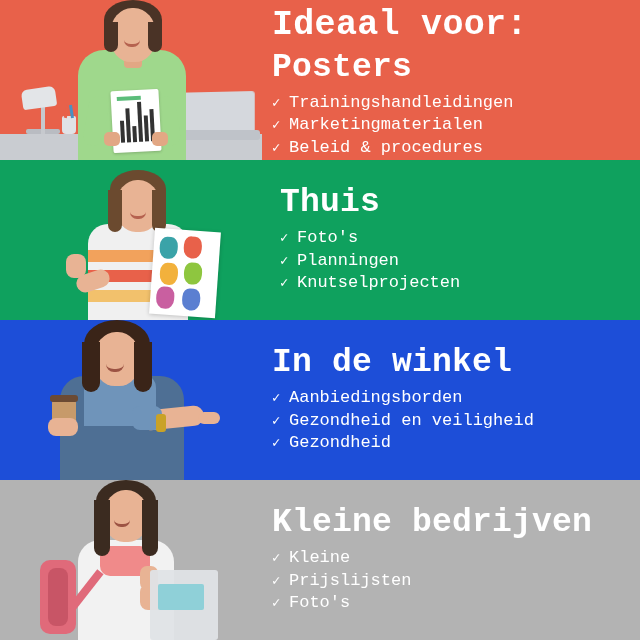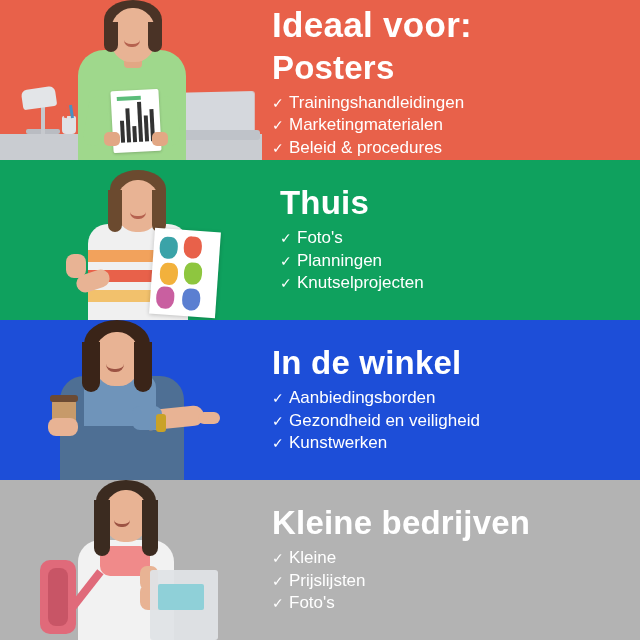--- a/index.html
+++ b/index.html
@@ -44,20 +44,21 @@
   }
   .hair { position: absolute; border-radius: 50% 50% 42% 42%; }
   .arm { position: absolute; background: #e8b394; border-radius: 14px; }
 
   
   .content {
     flex: 1 1 auto;
     padding-left: 10px;
     padding-right: 14px;
     color: #ffffff;
+    font-family: Liberation Mono, monospace;
   }
   .main-title {
     font-size: 35px;
     font-weight: bold;
     letter-spacing: 0.3px;
     line-height: 1.05;
     margin-bottom: 6px;
   }
   .band-title {
     font-size: 33px;
@@ -295,21 +296,21 @@
         <li>
           <span class="check">✓</span>
           <span>Aanbiedingsborden</span>
         </li>
         <li>
           <span class="check">✓</span>
           <span>Gezondheid en veiligheid</span>
         </li>
         <li>
           <span class="check">✓</span>
-          <span>Kunstwerken</span>
+          <span>Gezondheid</span>
         </li>
       </ul>
     </div>
   </section>
 
   <section class="band band-4">
     <div class="photo">
       <div class="b4-mat"></div>
       <div class="b4-mat-in"></div>
       <div class="b4-body"></div>

